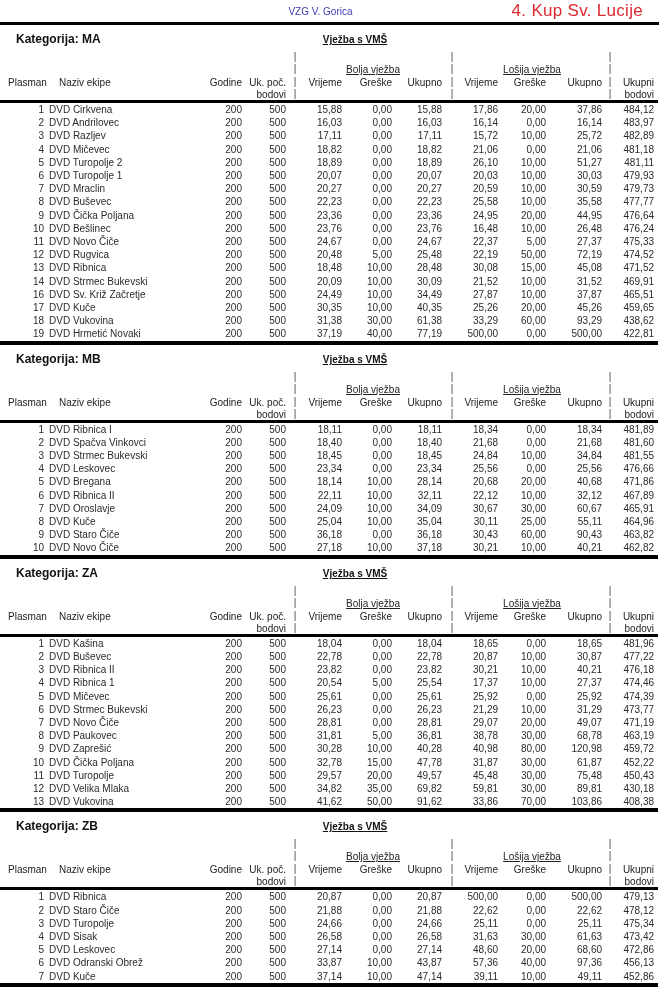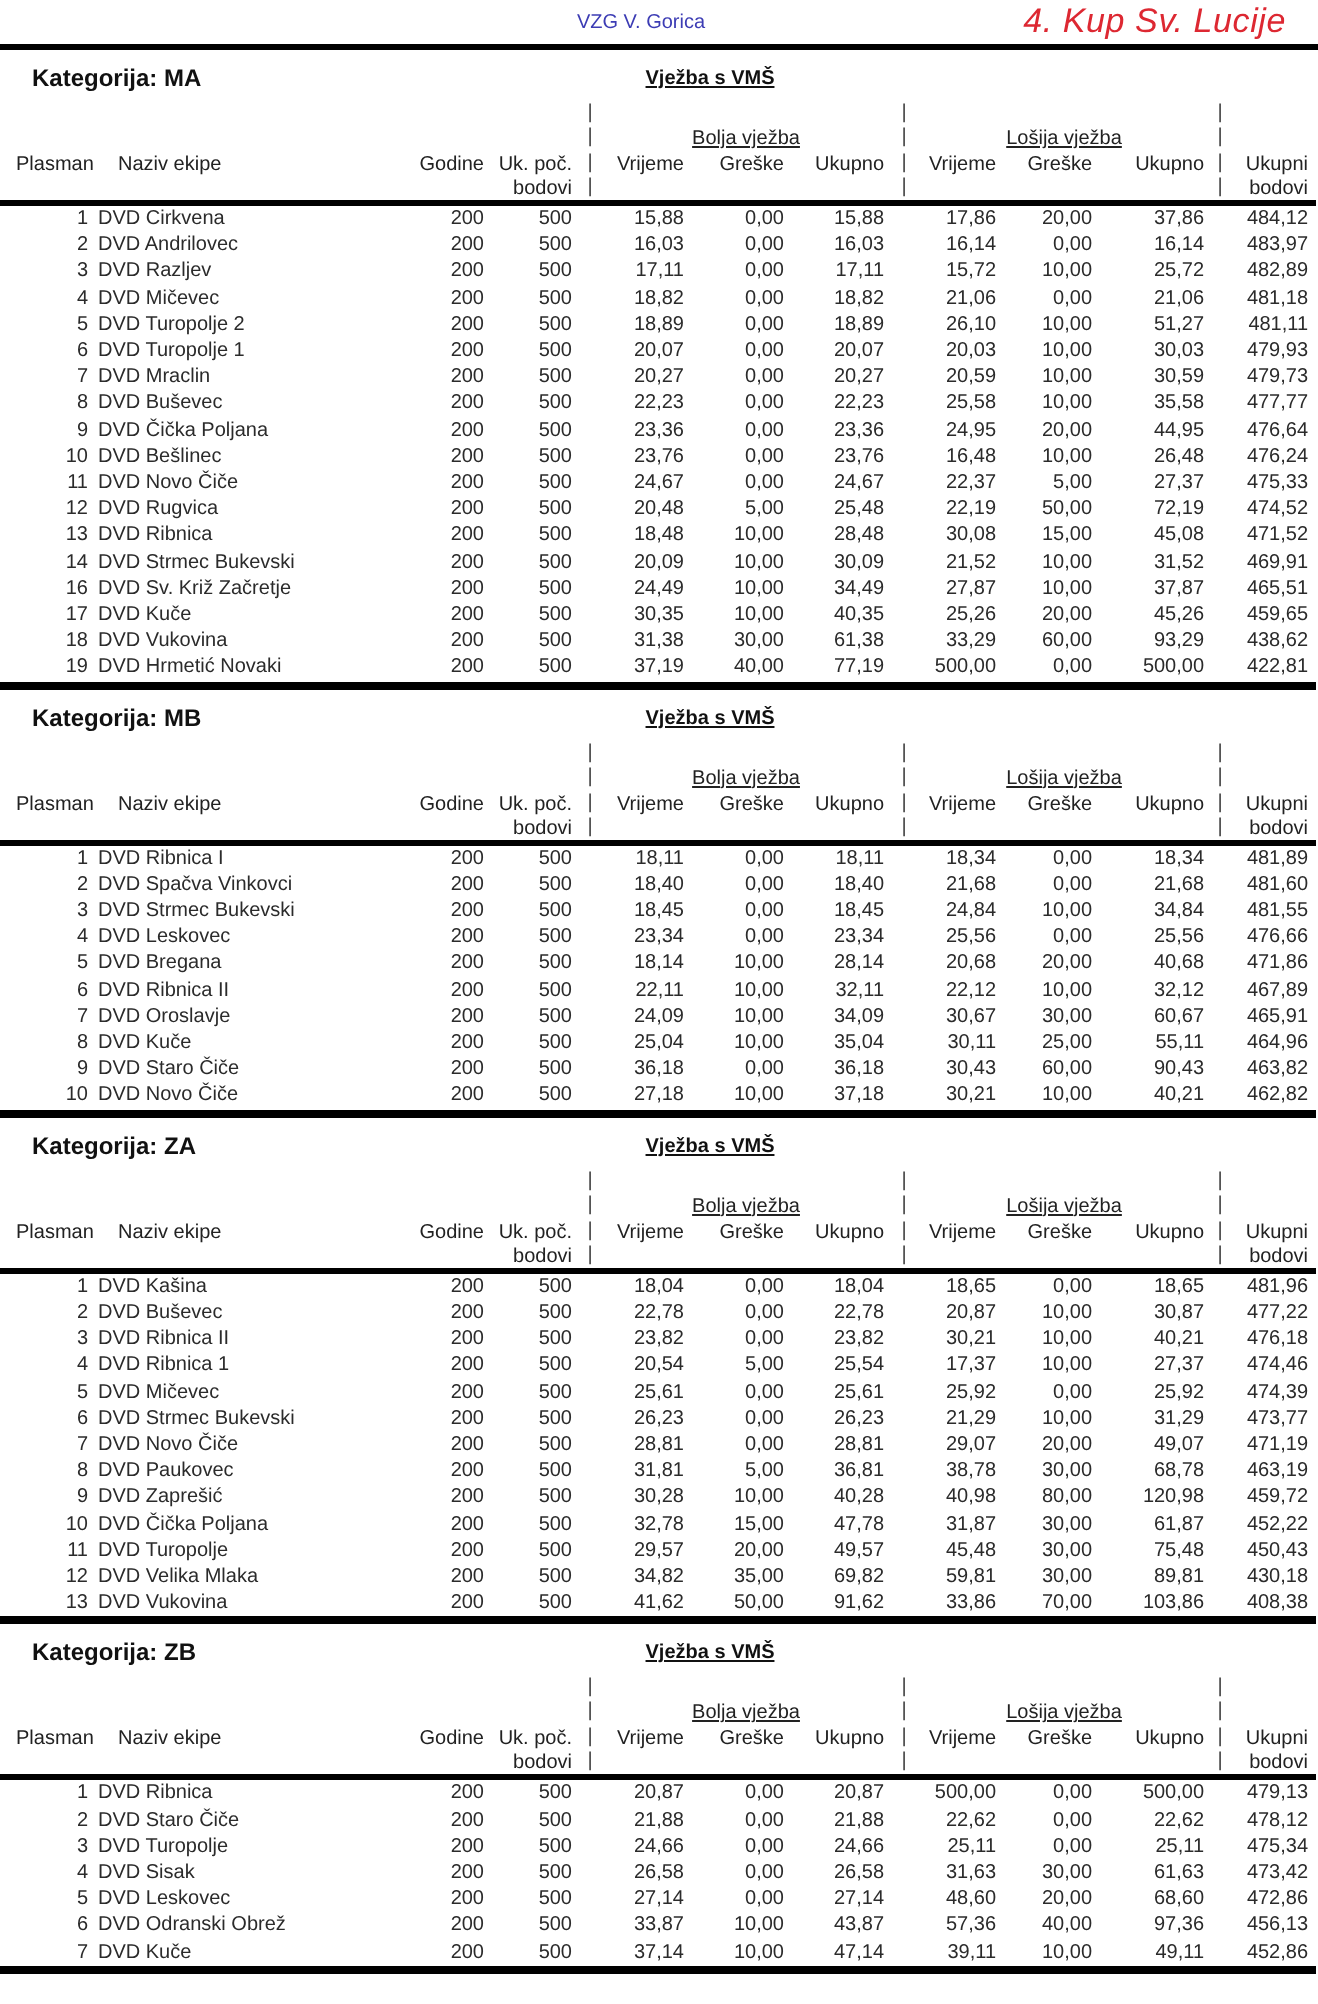--- a/index.html
+++ b/index.html
@@ -47,21 +47,21 @@
   .h-plasman{text-align:left;padding-left:8px !important;}
   .h-naziv{text-align:left;padding-left:11px !important;}
   tbody td{font-size:10px;height:13.2px;line-height:13.2px;color:#2b2b2b;}
   tbody td.name{text-align:left;padding-left:1px !important;margin-top:36px;}
 </style>
 </head>
 <body>
 
 <header data-name="page-header">
   <span class="org" data-name="organization-name" style="color: rgb(60, 60, 180);">VZG V. Gorica</span>
-  <span class="page-title" data-name="page-title" style="color: rgb(221, 40, 50); font-style: italic;">4. Kup Sv. Lucije</span>
+  <span class="page-title" data-name="page-title" style="color: rgb(221, 40, 50);">4. Kup Sv. Lucije</span>
 </header>
 
 <main id="sections" data-name="category-sections">
   <section class="cat" data-name="category-section">
     <div class="cat-head" data-name="category-header">
       <span class="cat-title" data-name="category-title">Kategorija: MA</span>
       <span class="vmsh" data-name="exercise-group-title">Vježba s VMŠ</span>
     </div>
     <table class="results" data-name="results-table">
       <colgroup>

